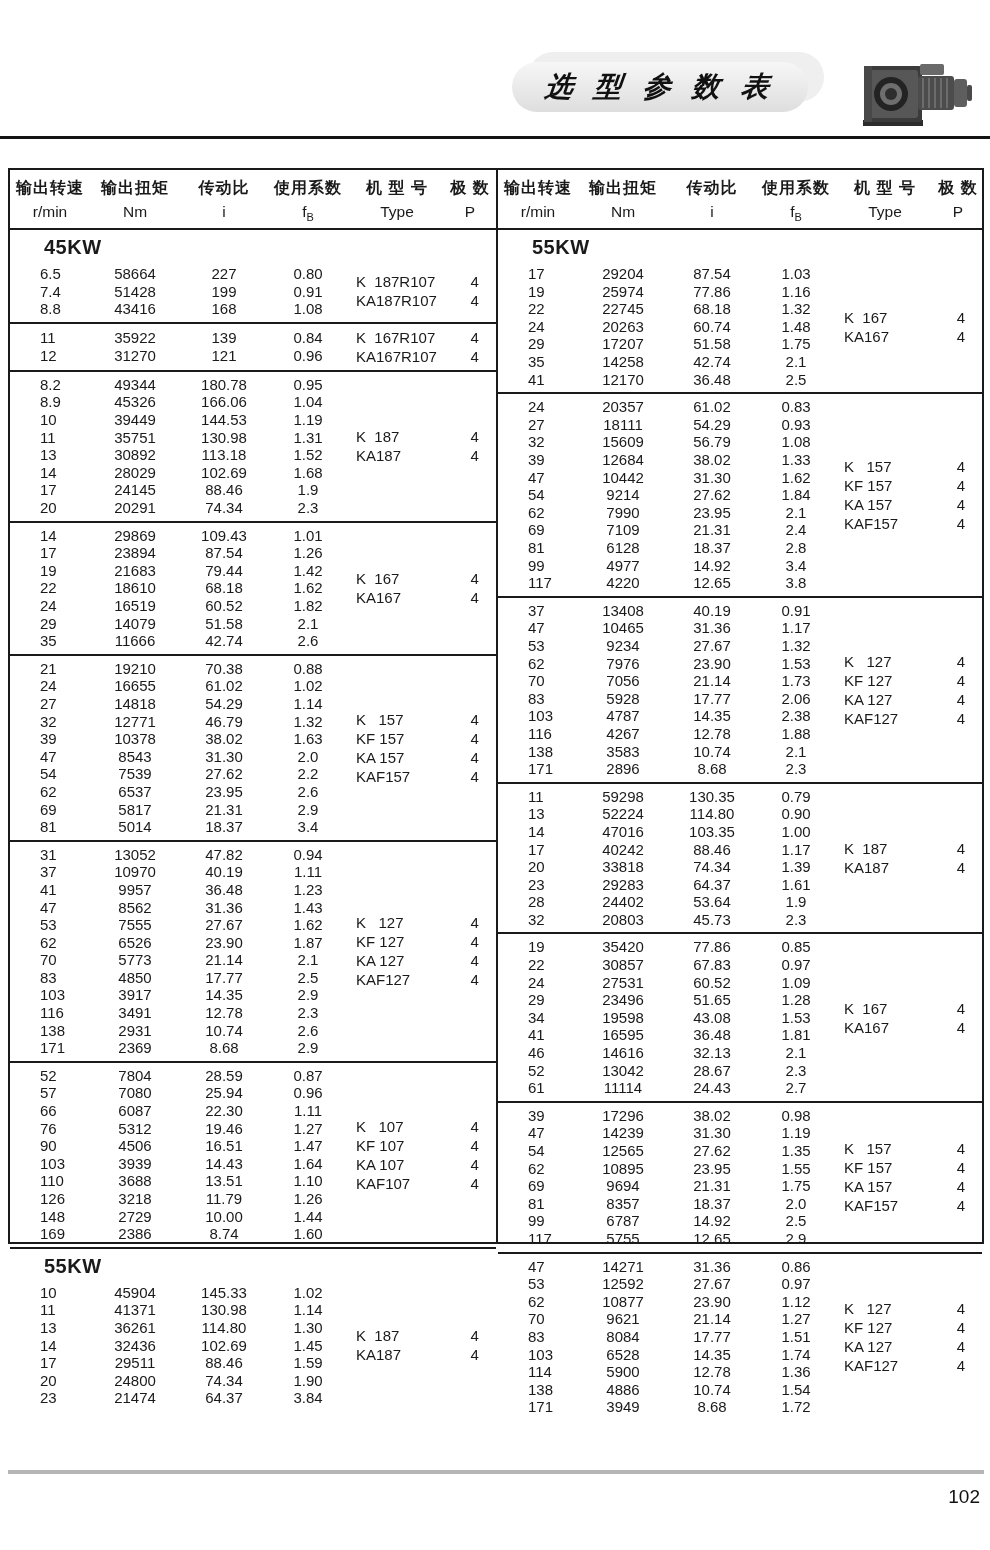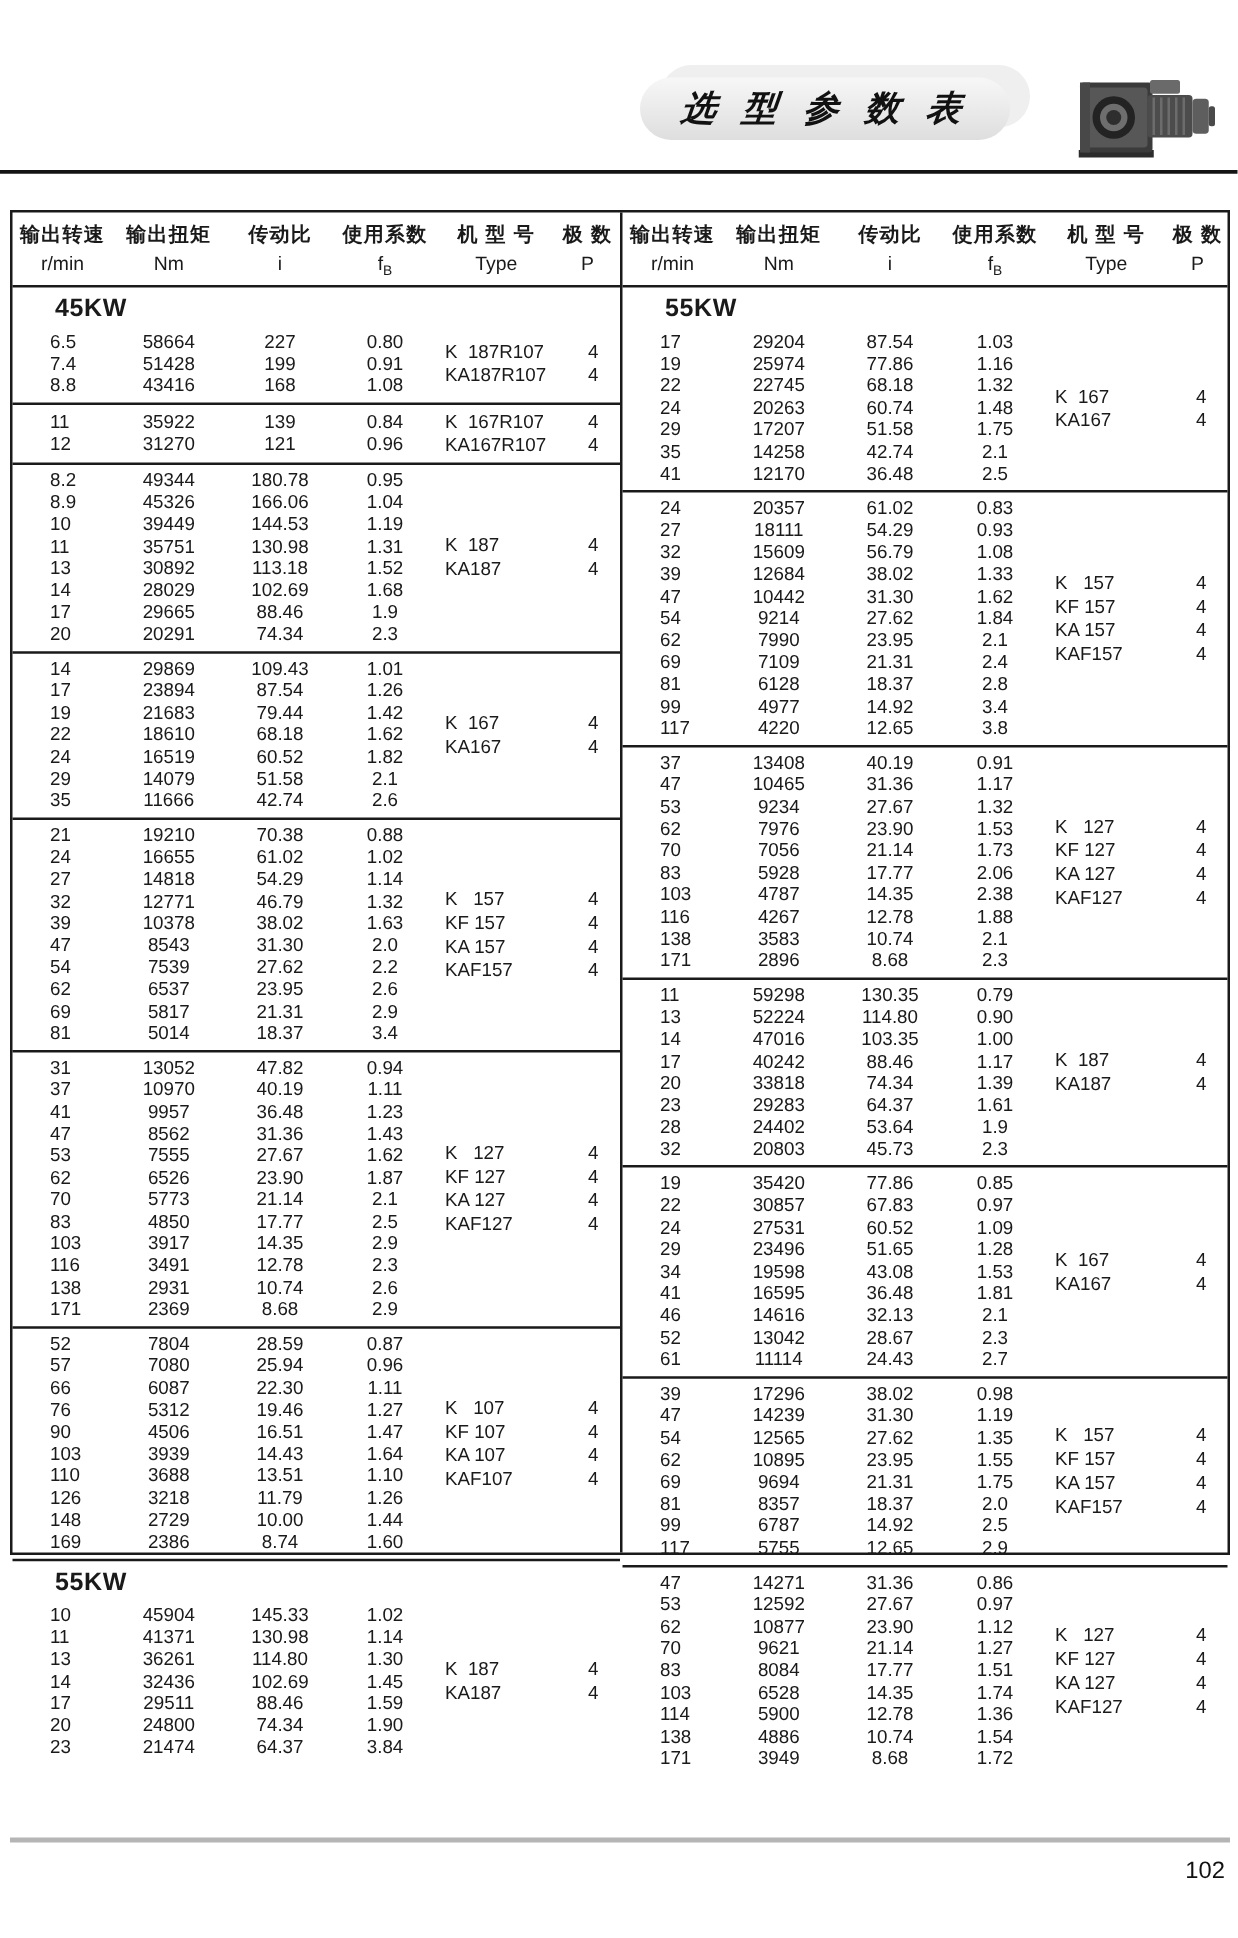--- a/index.html
+++ b/index.html
@@ -190,21 +190,21 @@
               <div class="cell c3">1.52</div>
             </div>
             <div class="row">
               <div class="cell c0">14</div>
               <div class="cell c1">28029</div>
               <div class="cell c2">102.69</div>
               <div class="cell c3">1.68</div>
             </div>
             <div class="row">
               <div class="cell c0">17</div>
-              <div class="cell c1">29665</div>
+              <div class="cell c1">24145</div>
               <div class="cell c2">88.46</div>
               <div class="cell c3">1.9</div>
             </div>
             <div class="row">
               <div class="cell c0">20</div>
               <div class="cell c1">20291</div>
               <div class="cell c2">74.34</div>
               <div class="cell c3">2.3</div>
             </div>
           </div>

